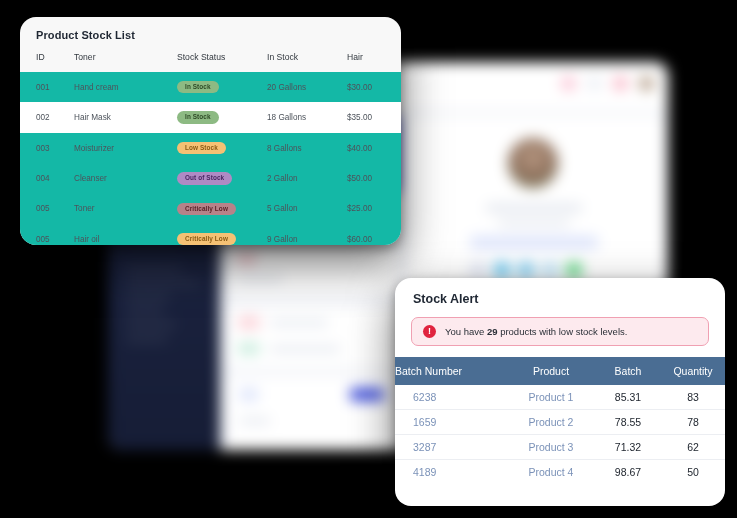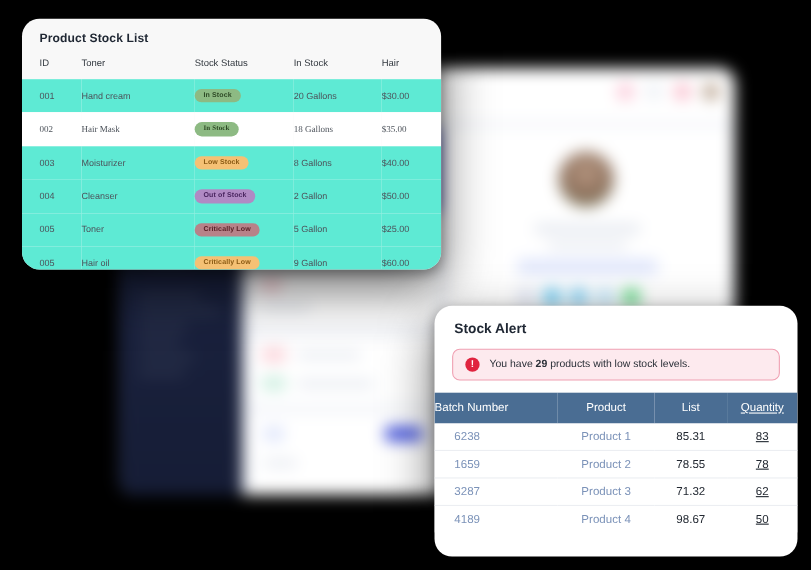--- a/index.html
+++ b/index.html
@@ -95,22 +95,22 @@
   }
   .ps-table { width: 100%; border-collapse: collapse; table-layout: fixed; }
   .ps-table th {
     font-size: 8.6px; font-weight: normal; color: #32383f;
     text-align: left; padding: 11px 0 10px 0; background: #f8f8f8;
   }
   .ps-table td {
     font-size: 8.2px; color: #4d535b; padding: 9px 0; text-align: left;
     vertical-align: middle;
   }
-  .ps-table tr.row-alt td { background: #ffffff; font-family: Liberation Serif, serif; }
-  .ps-table tr.row-base td { background: #5eead4; }
+  .ps-table tr.row-alt td { background: #ffffff; }
+  .ps-table tr.row-base td { background: #14b8a6; }
   .col-id    { width: 54px;  padding-left: 16px !important; }
   .col-name  { width: 103px; }
   .col-stat  { width: 90px;  }
   .col-instk { width: 80px;  }
   .col-price { width: 54px;  }
 
   .badge {
     display: inline-block;
     font-size: 6.4px;
     font-weight: bold;
@@ -168,21 +168,21 @@
   }
   .sa-table tbody td:first-child { text-align: left; padding-left: 18px; }
   .sa-table tbody tr:last-child td { border-bottom: none; }
   .sa-batch   { color: #7b92b8; }
   .sa-product { color: #7b92b8; }
   .sa-value   { color: #222831; }
   .sa-qty     { color: #222831; }
   .sa-c-batch { width: 112px; }
   .sa-c-prod  { width: 88px; }
   .sa-c-val   { width: 66px; }
-  .sa-c-qty   { width: 64px; text-decoration: underline; }
+  .sa-c-qty   { width: 64px; }
 </style>
 </head>
 <body>
 
 <div id="stage">
 
   <div class="bg-dashboard">
     <div class="bg-topbar">
       <div class="bg-topbar-icons">
         <span class="bg-ti a"></span>
@@ -327,21 +327,21 @@
       <span class="alert-icon">!</span>
       <span class="alert-text"><span>You have </span><b>29</b><span> products with low stock levels.</span></span>
     </div>
 
     <div class="sa-wrap">
       <table class="sa-table">
         <thead>
           <tr>
             <th class="sa-c-batch">Batch Number</th>
             <th class="sa-c-prod">Product</th>
-            <th class="sa-c-val">List</th>
+            <th class="sa-c-val">Batch</th>
             <th class="sa-c-qty">Quantity</th>
           </tr>
         </thead>
         <tbody id="sa-body">
             <tr>
               <td class="sa-c-batch sa-batch">6238</td>
               <td class="sa-c-prod sa-product">Product 1</td>
               <td class="sa-c-val sa-value">85.31</td>
               <td class="sa-c-qty sa-qty">83</td>
             </tr>

